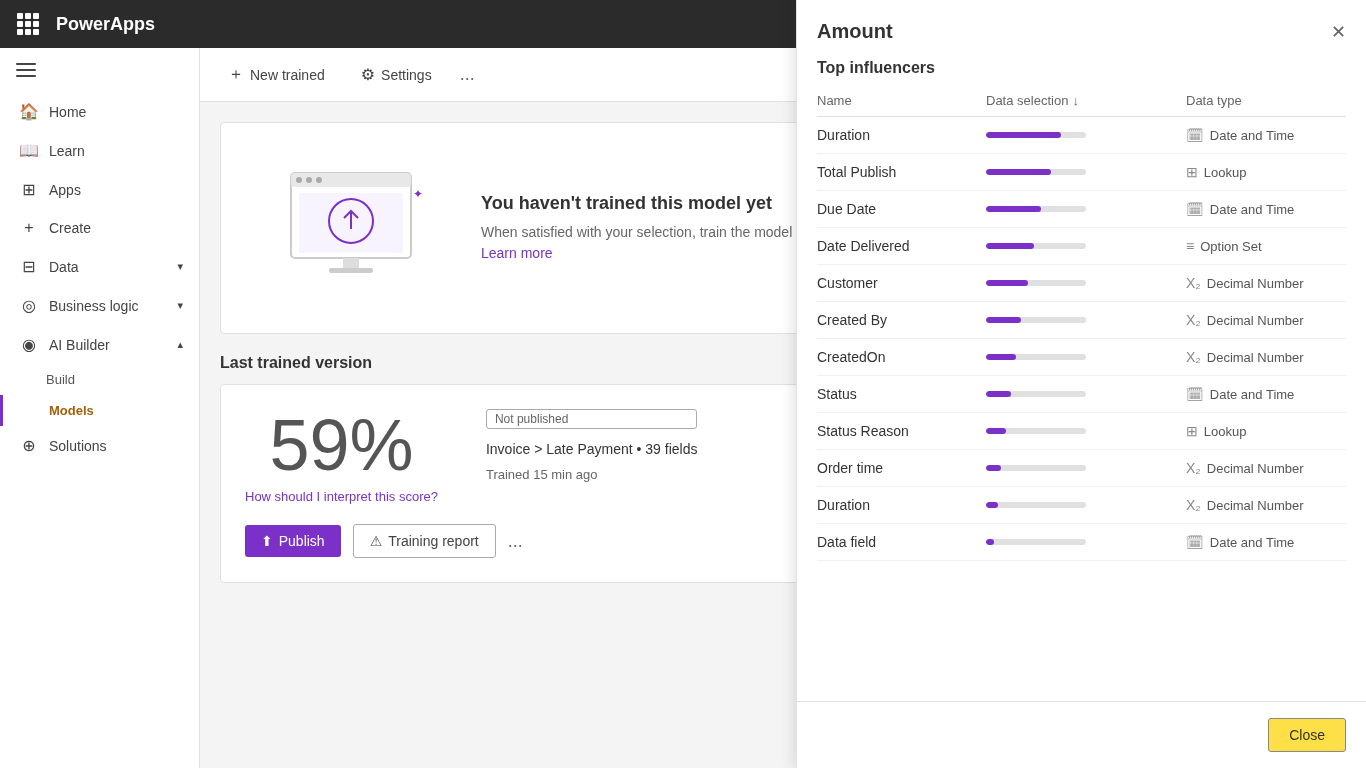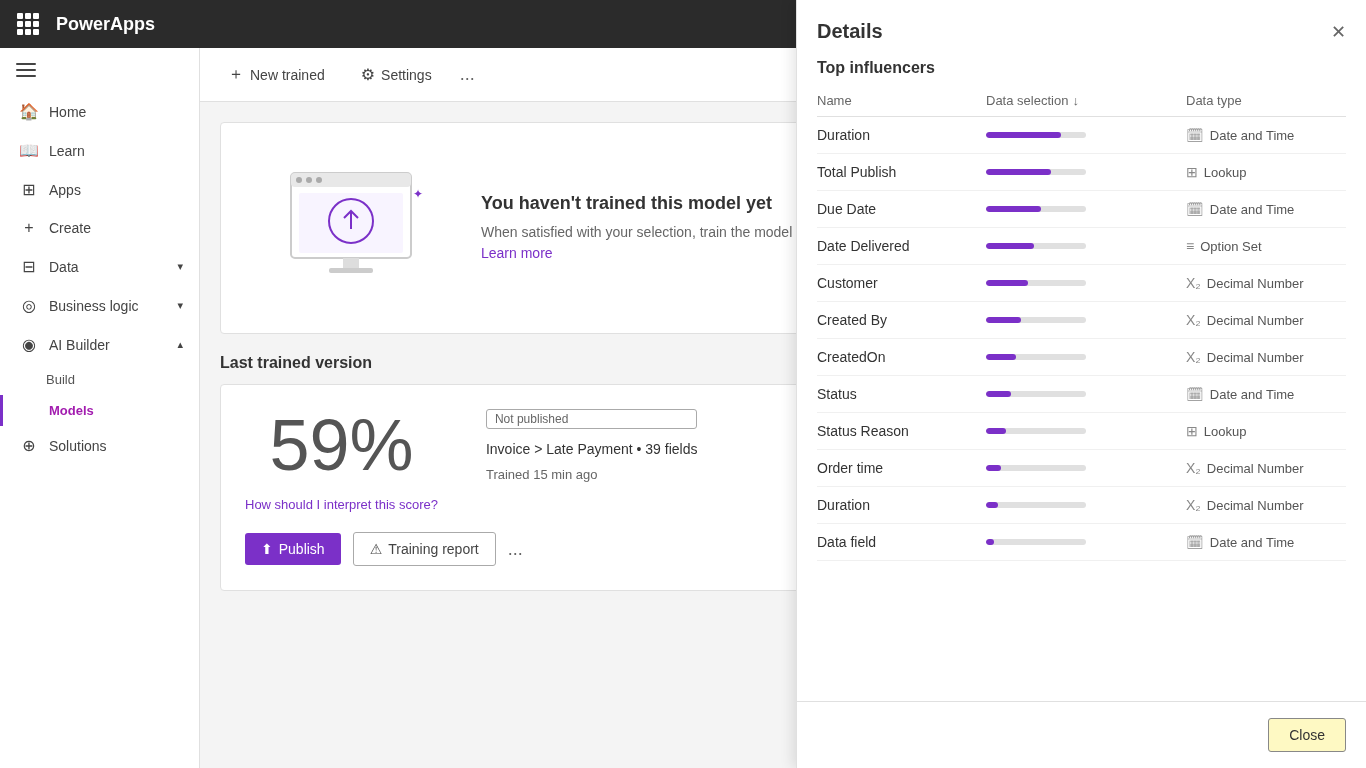--- a/index.html
+++ b/index.html
@@ -52,21 +52,21 @@
       padding: 10px 16px; cursor: pointer; color: #444;
       border-left: 3px solid transparent;
       font-size: 14px;
     }
     .sidebar-item.group { font-weight: 500; }
     .sidebar-item .icon { font-size: 16px; width: 20px; text-align: center; }
     .sidebar-item .chevron { margin-left: auto; font-size: 11px; }
     .sidebar-subitem {
       padding: 8px 16px 8px 46px; cursor: pointer; color: #555; font-size: 13px;
     }
-    .sidebar-subitem.active { color: #a21caf; font-weight: 600; border-left: 3px solid #7b30c8; }
+    .sidebar-subitem.active { color: #a16207; font-weight: 600; border-left: 3px solid #7b30c8; }
 
     
     .content-area {
       flex: 1; display: flex; flex-direction: column; overflow: hidden; background: #f4f4f4;
     }
 
     
     .toolbar {
       background: white; border-bottom: 1px solid #e0e0e0;
       padding: 12px 20px; display: flex; align-items: center; gap: 20px; flex-shrink: 0;
@@ -97,21 +97,21 @@
     .train-text a { color: #7b30c8; text-decoration: none; }
 
     
     .section-title { font-size: 16px; font-weight: 600; color: #333; margin-bottom: 12px; }
     .perf-card {
       background: white; border-radius: 4px; border: 1px solid #e0e0e0; padding: 24px;
     }
     .perf-inner { display: flex; align-items: flex-start; gap: 48px; }
     .perf-score { text-align: center; }
     .perf-pct { font-size: 72px; font-weight: 300; color: #555; line-height: 1; }
-    .perf-link { color: #7b30c8; text-decoration: none; font-size: 13px; margin-top: 16px; display: block; cursor: pointer; }
+    .perf-link { color: #7b30c8; text-decoration: none; font-size: 13px; margin-top: 8px; display: block; cursor: pointer; }
     .perf-details { display: flex; flex-direction: column; gap: 6px; }
     .perf-badge {
       display: inline-block; border: 1px solid #aaa; border-radius: 3px;
       padding: 2px 8px; font-size: 12px; color: #666; margin-bottom: 6px;
     }
     .perf-source { font-size: 14px; color: #333; font-weight: 500; }
     .perf-trained { font-size: 13px; color: #666; margin-top: 4px; }
     .perf-actions { display: flex; align-items: center; gap: 12px; margin-top: 20px; }
     .btn-primary {
       background: #7b30c8; color: white; border: none; border-radius: 3px;
@@ -157,21 +157,21 @@
     .bar-fill { height: 100%; background: #7b30c8; border-radius: 3px; }
     .data-type { display: flex; align-items: center; gap: 6px; color: #555; font-size: 13px; }
     .type-icon { font-size: 14px; color: #888; }
 
     
     .details-footer {
       padding: 16px 20px; border-top: 1px solid #e0e0e0; display: flex; justify-content: flex-end;
       flex-shrink: 0;
     }
     .btn-close-panel {
-      border: 1px solid #888; border-radius: 3px; background: #fef9c3;
+      border: 1px solid #888; border-radius: 3px; background: #fde047;
       padding: 8px 20px; cursor: pointer; font-size: 14px; color: #333;
     }
   </style>
 </head>
 <body>
 
 <div class="topbar">
   <div class="topbar-waffle">
     <div class="waffle-grid">
       <div class="waffle-dot"></div>
@@ -323,21 +323,21 @@
           <button class="btn-more">...</button>
         </div>
       </div>
 
     </div>
   </div>
 </div>
 
 <div class="details-panel">
   <div class="details-header">
-    <span class="details-title">Details</span>
+    <span class="details-title">Amount</span>
     <button class="details-close">✕</button>
   </div>
   <div class="details-subtitle">Top influencers</div>
 
   <div class="influencers-table">
     <div class="table-header">
       <span>Name</span>
       <span class="col-data">
         <span>Data selection</span>
         <span style="cursor:pointer">↓</span>

